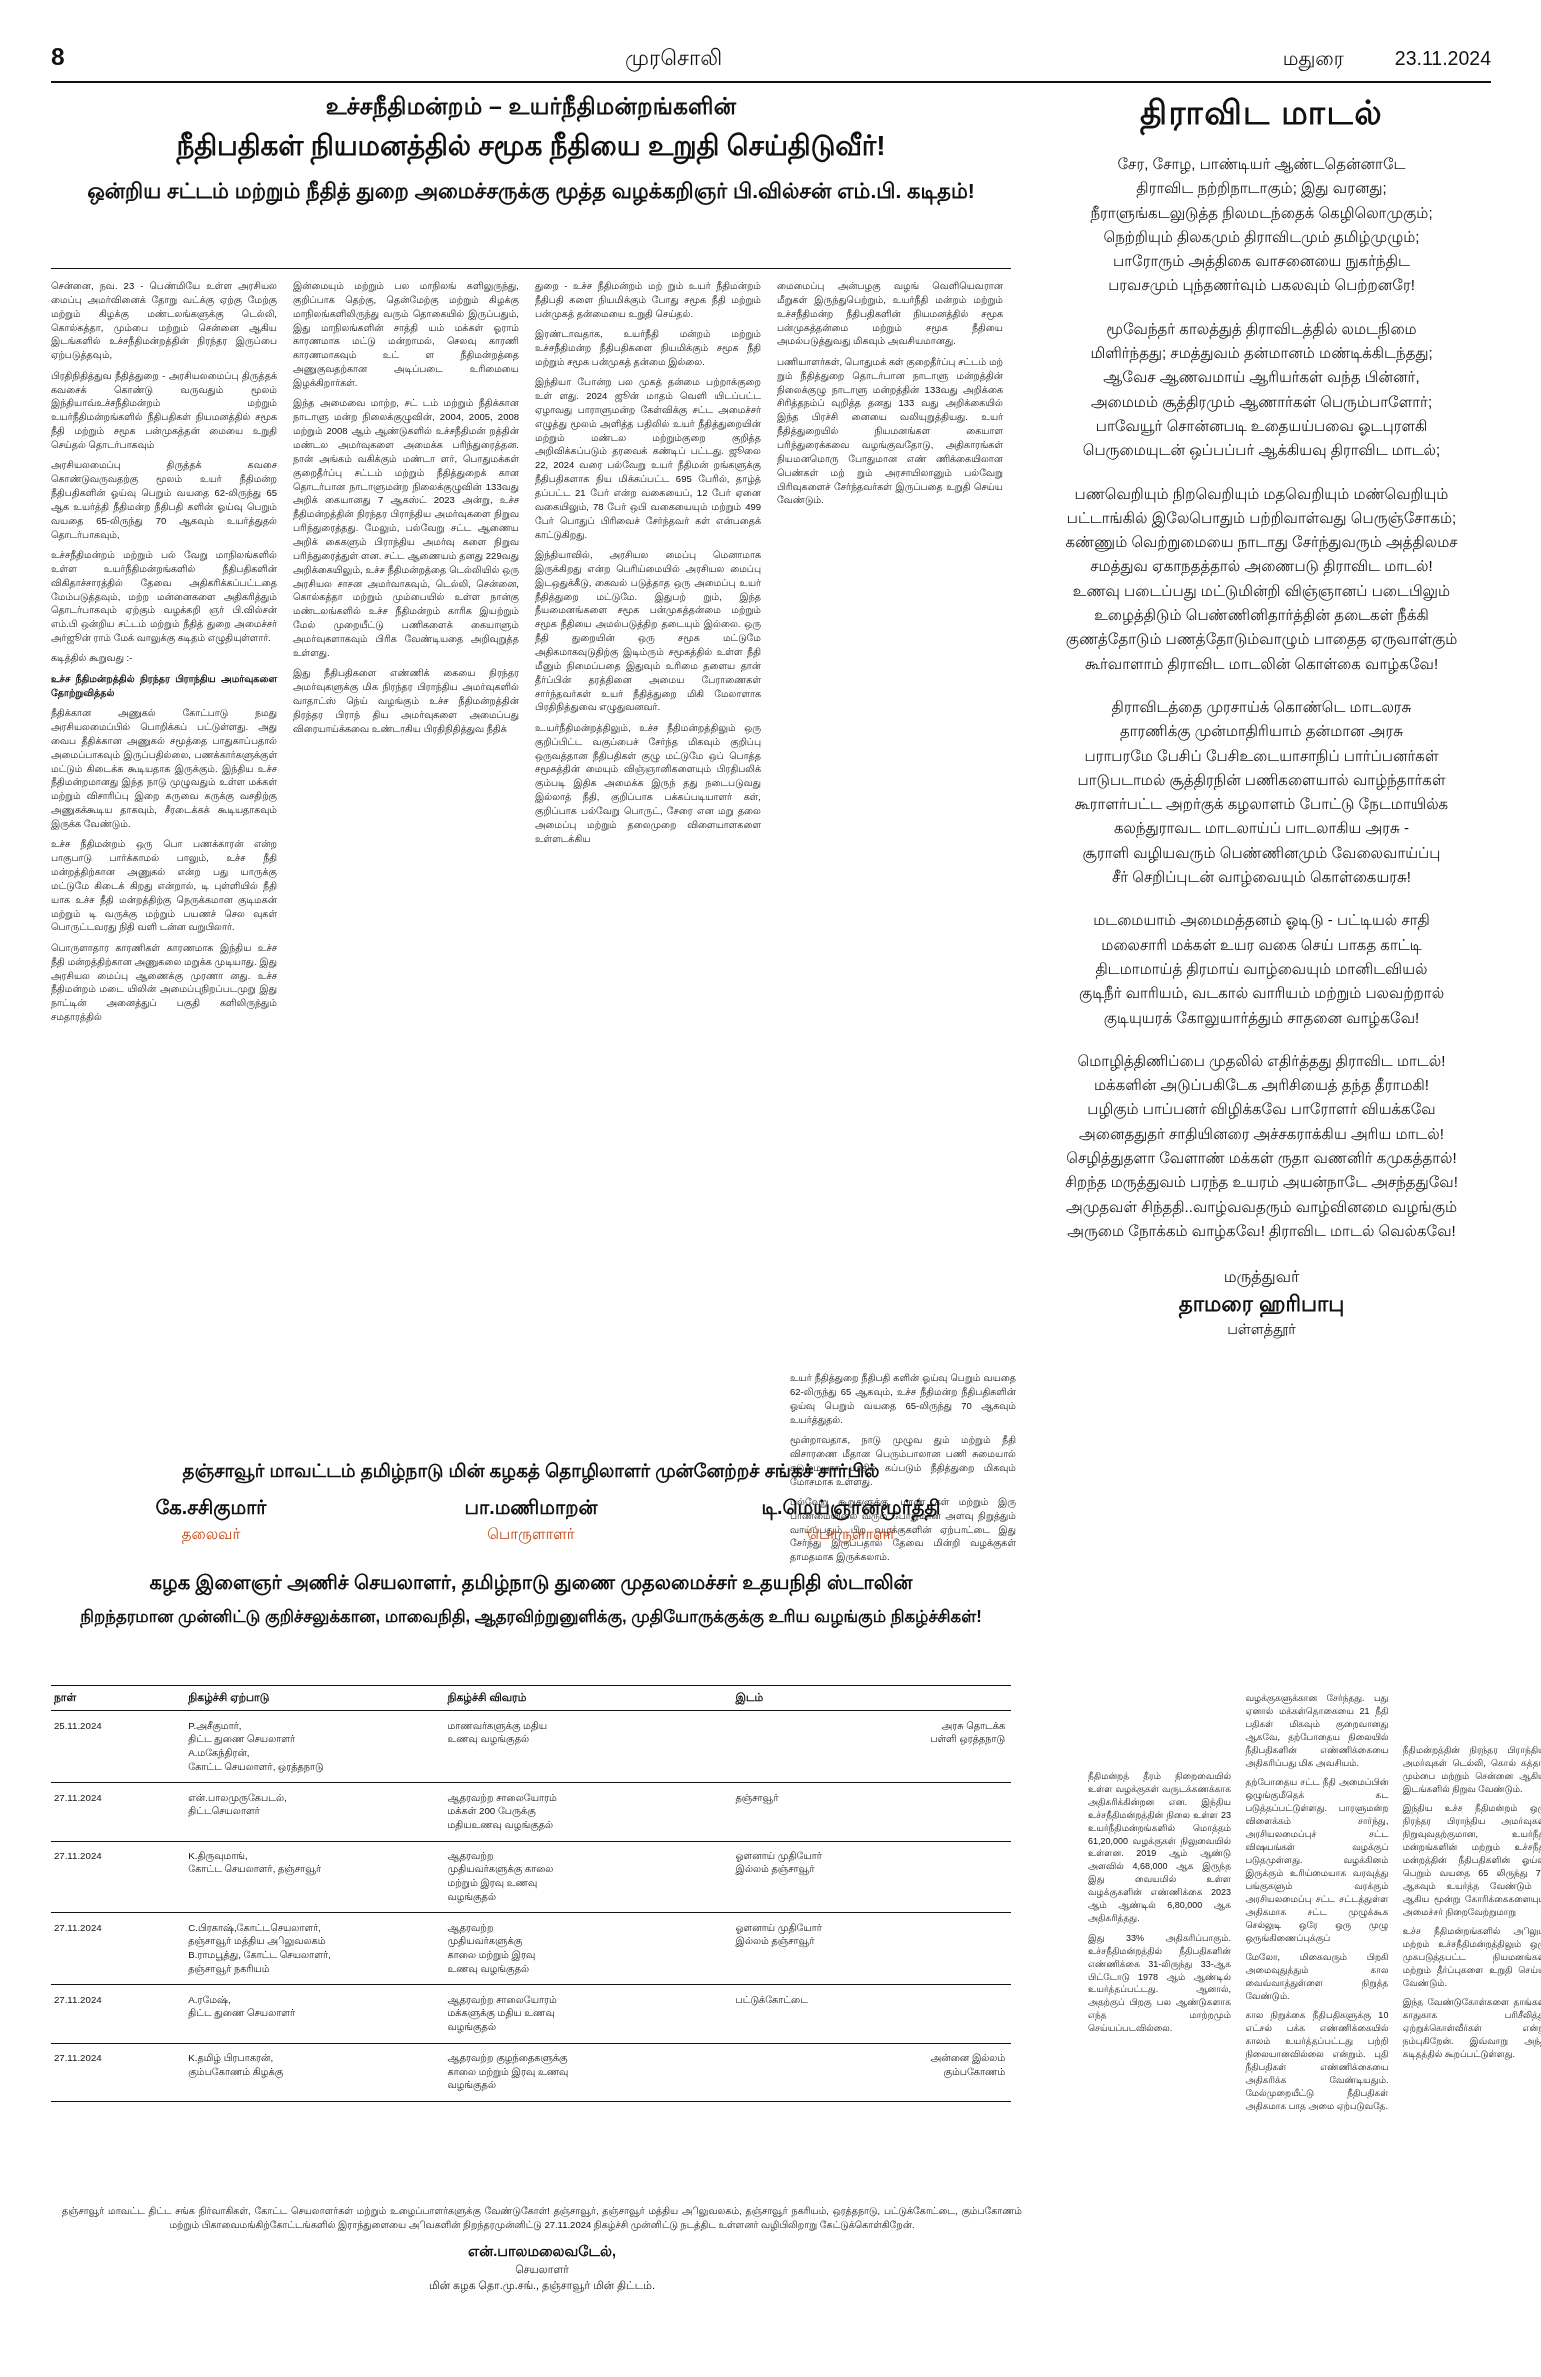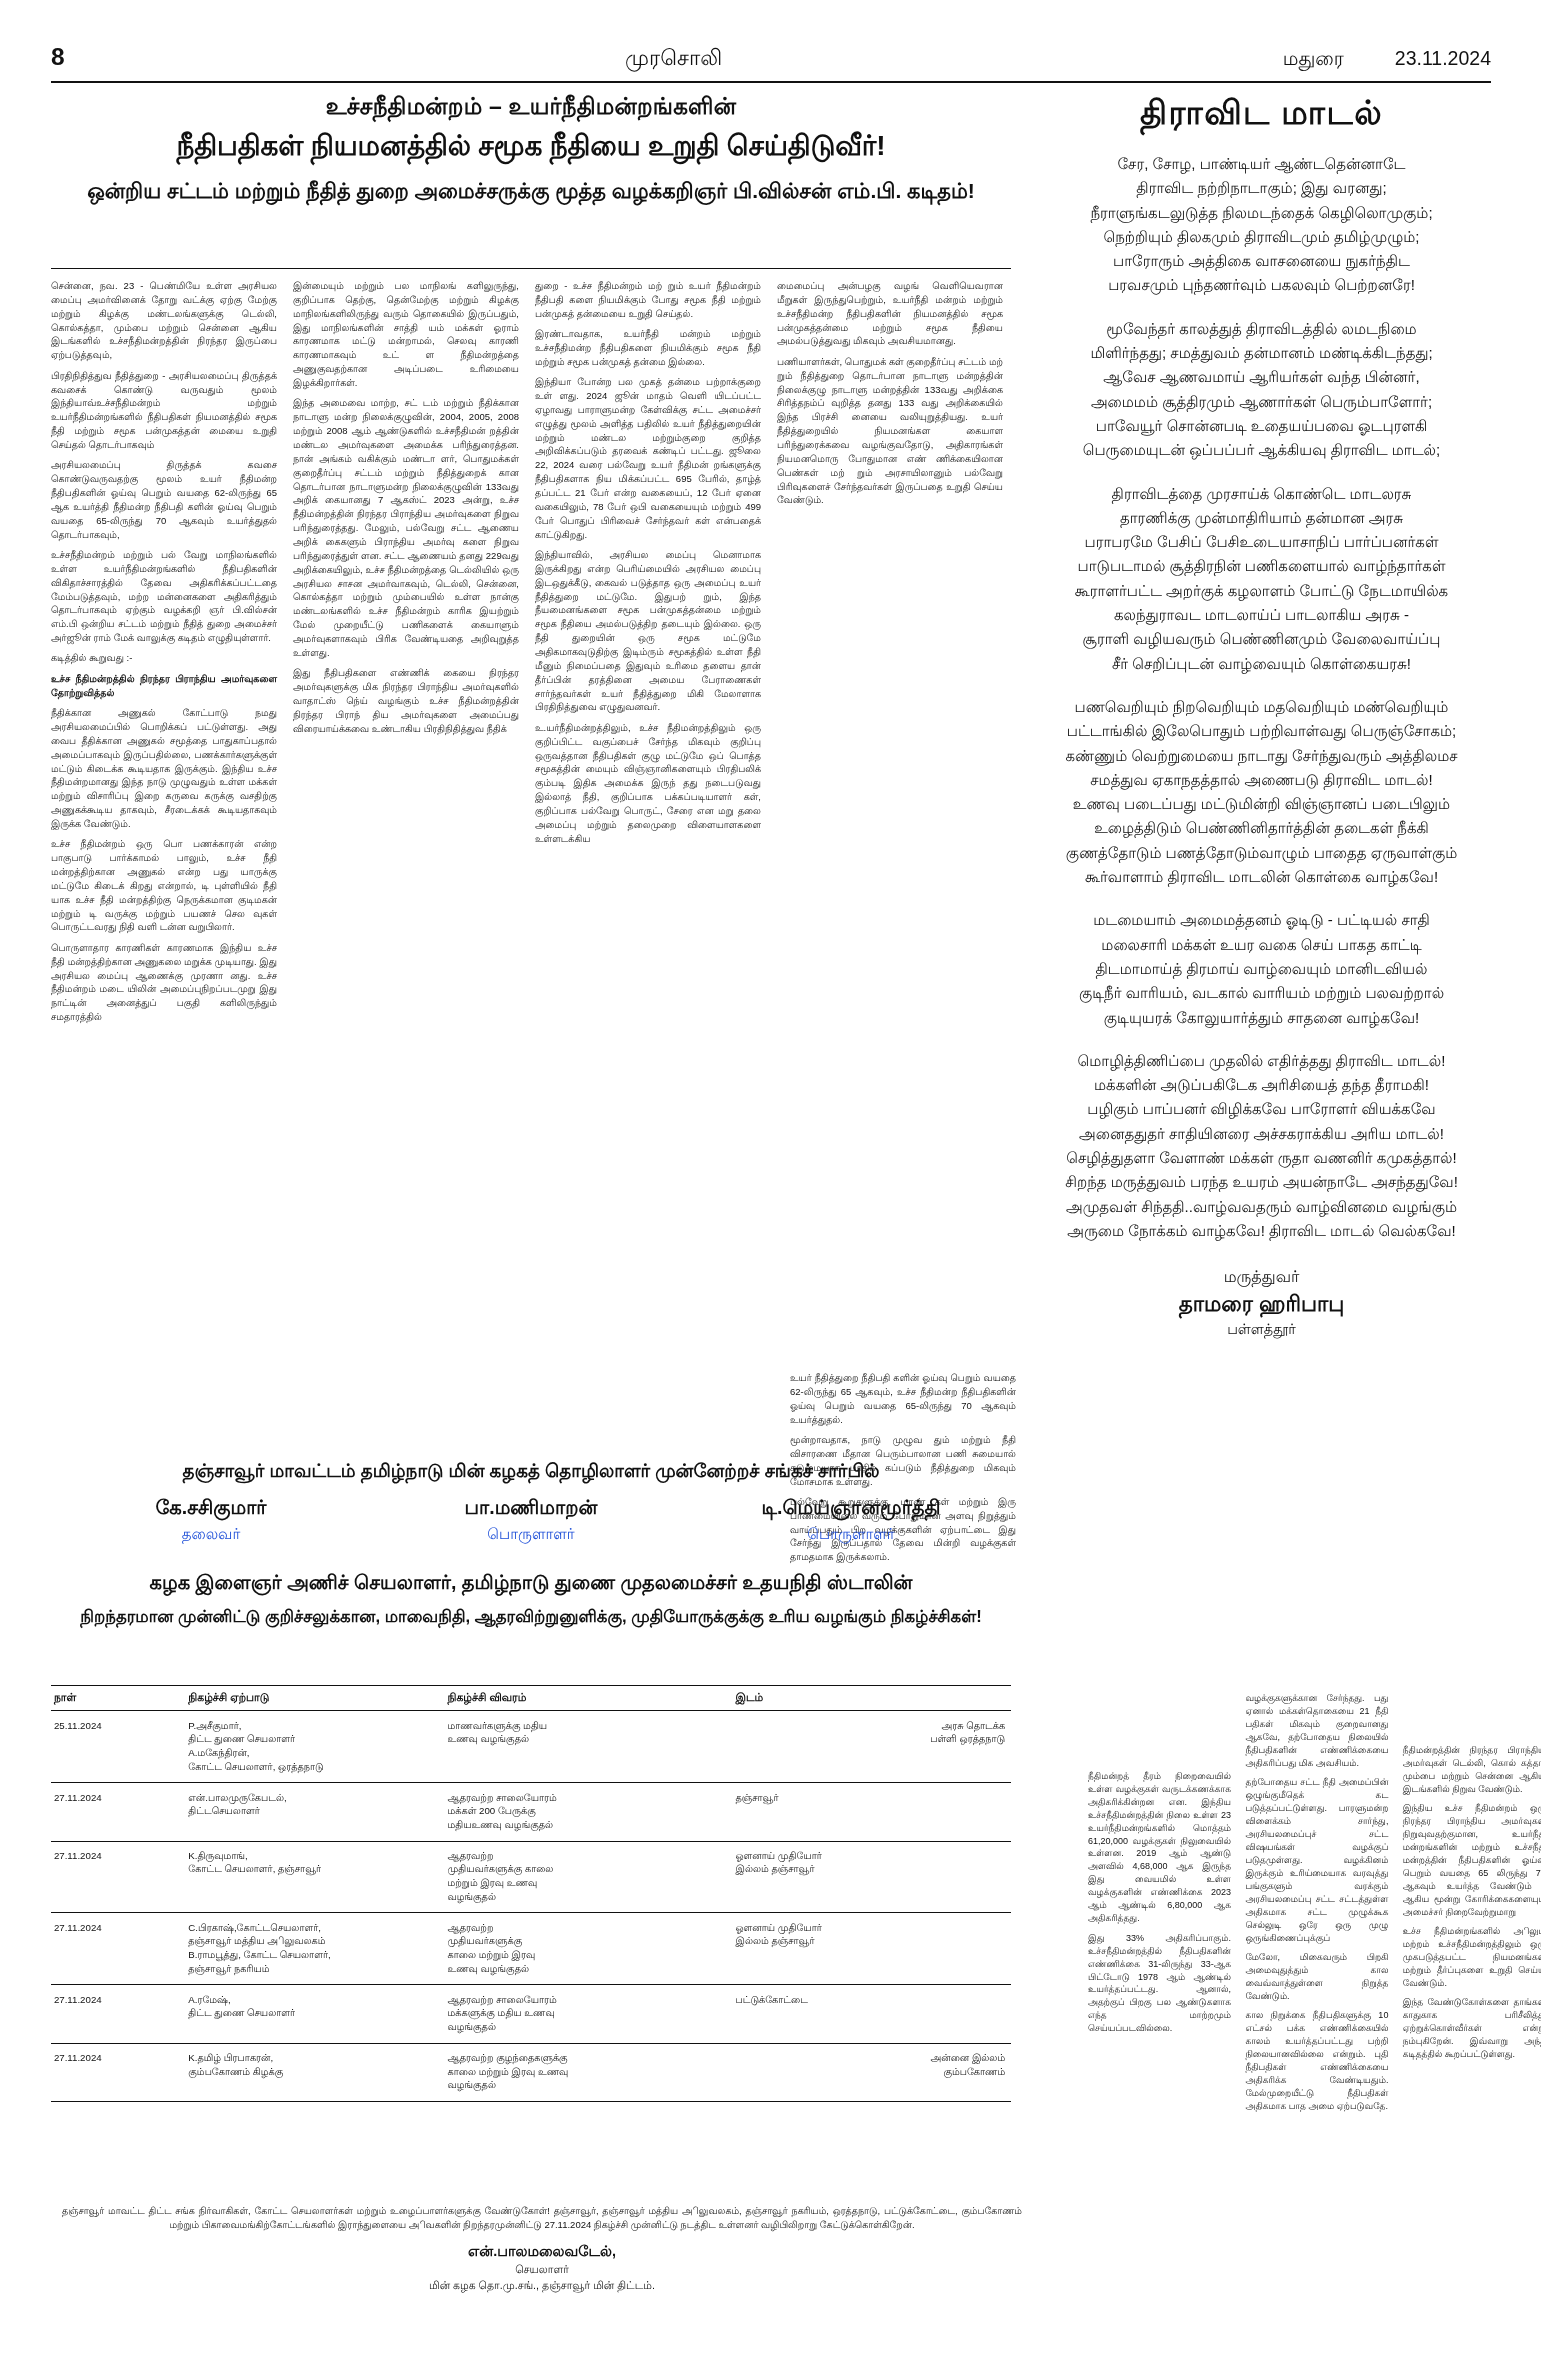--- a/index.html
+++ b/index.html
@@ -190,21 +190,21 @@
     color: #111;
     margin-bottom: 11.5px;
   }
   .signrow {
     display: flex;
     justify-content: space-around;
     align-items: flex-start;
   }
   .signrow .person { width: 33%; }
   .signrow .pname { font-size: 19.5px; font-weight: bold; color: #111; }
-  .signrow .ptitle { font-size: 15px; color: #1d4ed8; margin-top: 4.3px; }
+  .signrow .ptitle { font-size: 15px; color: #c2410c; margin-top: 4.3px; }
 
   
   .announce {
     position: absolute;
     left: 51px;
     top: 1569px;
     width: 960px;
     text-align: center;
   }
   .announce .a1 {
@@ -467,38 +467,38 @@
         </div>
         <div class="poem-stanza">
           <div>மூவேந்தர் காலத்துத் திராவிடத்தில் லமடநிமை</div>
           <div>மிளிர்ந்தது; சமத்துவம் தன்மானம் மண்டிக்கிடந்தது;</div>
           <div>ஆவேச ஆணவமாய் ஆரியர்கள் வந்த பின்னர்,</div>
           <div>அமைமம் சூத்திரமும் ஆணார்கள் பெரும்பாளோர்;</div>
           <div>பாவேயூர் சொன்னபடி உதையய்பவை ஓடபுரளகி</div>
           <div>பெருமையுடன் ஒப்பப்பர் ஆக்கியவு திராவிட மாடல்;</div>
         </div>
         <div class="poem-stanza">
+          <div>பணவெறியும் நிறவெறியும் மதவெறியும் மண்வெறியும்</div>
+          <div>பட்டாங்கில் இலேபொதும் பற்றிவாள்வது பெருஞ்சோகம்;</div>
+          <div>கண்ணும் வெற்றுமையை நாடாது சேர்ந்துவரும் அத்திலமச</div>
+          <div>சமத்துவ ஏகாநதத்தால் அணைபடு திராவிட மாடல்!</div>
+          <div>உணவு படைப்பது மட்டுமின்றி விஞ்ஞானப் படைபிலும்</div>
+          <div>உழைத்திடும் பெண்ணினிதார்த்தின் தடைகள் நீக்கி</div>
+          <div>குணத்தோடும் பணத்தோடும்வாழும் பாதைத ஏருவாள்கும்</div>
+          <div>கூர்வாளாம் திராவிட மாடலின் கொள்கை வாழ்கவே!</div>
+        </div>
+        <div class="poem-stanza">
           <div>திராவிடத்தை முரசாய்க் கொண்டெ மாடலரசு</div>
           <div>தாரணிக்கு முன்மாதிரியாம் தன்மான அரசு</div>
           <div>பராபரமே பேசிப் பேசிஉடையாசாநிப் பார்ப்பனர்கள்</div>
           <div>பாடுபடாமல் சூத்திரநின் பணிகளையால் வாழ்ந்தார்கள்</div>
           <div>கூராளர்பட்ட அறர்குக் கழலாளம் போட்டு நேடமாயில்க</div>
           <div>கலந்துராவட மாடலாய்ப் பாடலாகிய அரசு -</div>
           <div>சூராளி வழியவரும் பெண்ணினமும் வேலைவாய்ப்பு</div>
           <div>சீர் செறிப்புடன் வாழ்வையும் கொள்கையரசு!</div>
-        </div>
-        <div class="poem-stanza">
-          <div>பணவெறியும் நிறவெறியும் மதவெறியும் மண்வெறியும்</div>
-          <div>பட்டாங்கில் இலேபொதும் பற்றிவாள்வது பெருஞ்சோகம்;</div>
-          <div>கண்ணும் வெற்றுமையை நாடாது சேர்ந்துவரும் அத்திலமச</div>
-          <div>சமத்துவ ஏகாநதத்தால் அணைபடு திராவிட மாடல்!</div>
-          <div>உணவு படைப்பது மட்டுமின்றி விஞ்ஞானப் படைபிலும்</div>
-          <div>உழைத்திடும் பெண்ணினிதார்த்தின் தடைகள் நீக்கி</div>
-          <div>குணத்தோடும் பணத்தோடும்வாழும் பாதைத ஏருவாள்கும்</div>
-          <div>கூர்வாளாம் திராவிட மாடலின் கொள்கை வாழ்கவே!</div>
         </div>
         <div class="poem-stanza">
           <div>மடமையாம் அமைமத்தனம் ஓடிடு - பட்டியல் சாதி</div>
           <div>மலைசாரி மக்கள் உயர வகை செய் பாகத காட்டி</div>
           <div>திடமாமாய்த் திரமாய் வாழ்வையும் மானிடவியல்</div>
           <div>குடிநீர் வாரியம், வடகால் வாரியம் மற்றும் பலவற்றால்</div>
           <div>குடியுயரக் கோலுயார்த்தும் சாதனை வாழ்கவே!</div>
         </div>
         <div class="poem-stanza">
           <div>மொழித்திணிப்பை முதலில் எதிர்த்தது திராவிட மாடல்!</div>

